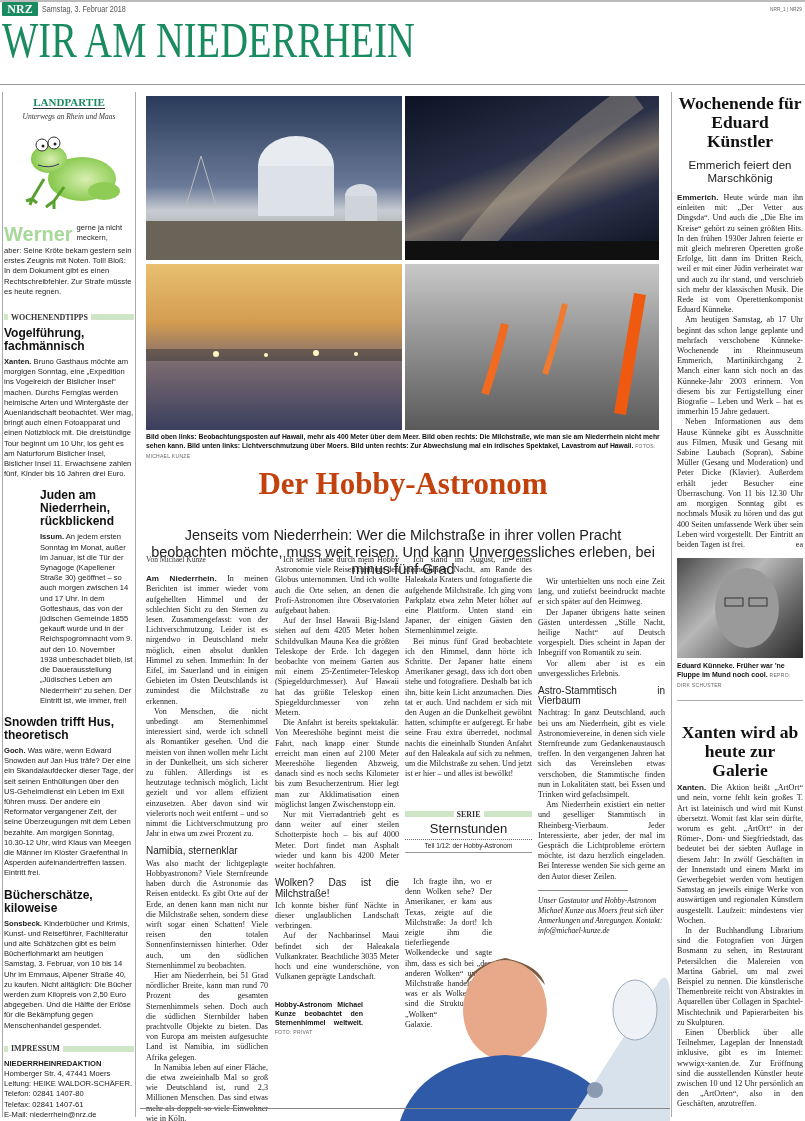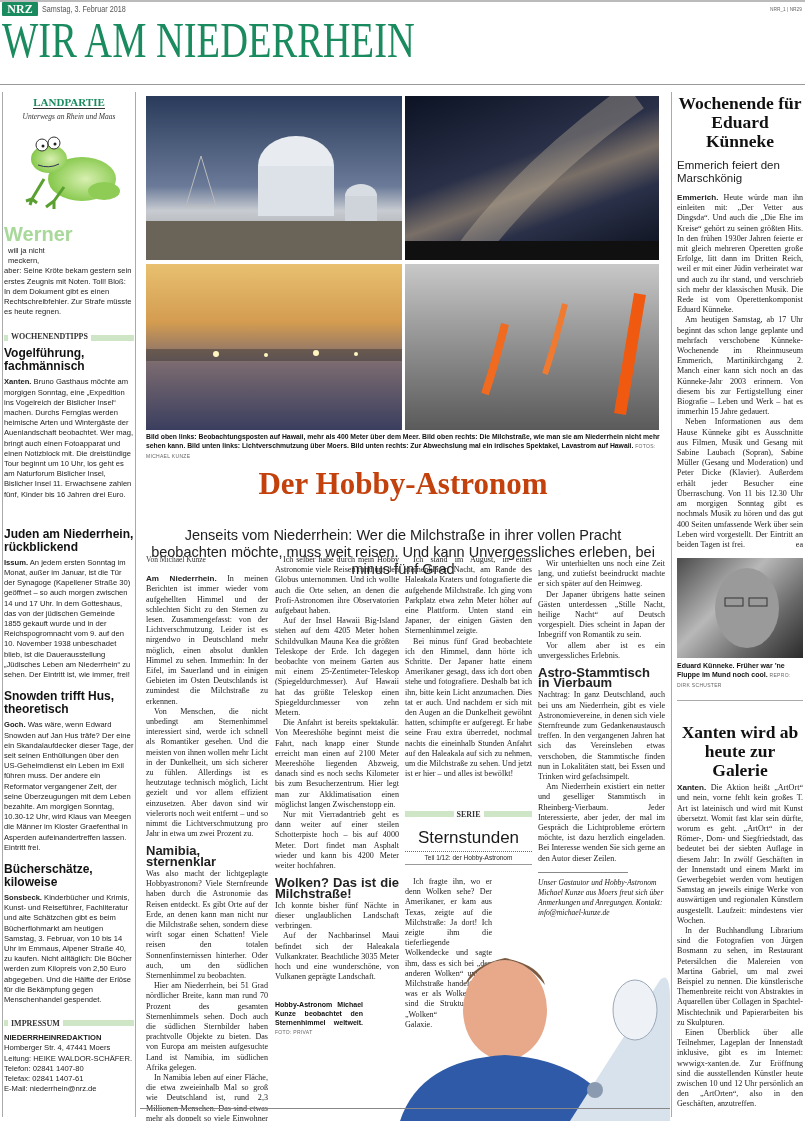--- a/index.html
+++ b/index.html
@@ -29,27 +29,27 @@
   
   .photo { overflow: hidden; }
   .caption { font-family: "Liberation Sans", sans-serif; font-weight: bold; font-size: 6.8px; line-height: 9px; color: #111; }
   .credit { font-weight: normal; font-size: 5px; color: #666; letter-spacing: 0.3px; }
 
   .headline { font-family: "Liberation Serif", serif; font-weight: bold; font-size: 31px; color: #c2410c; text-align: center; }
   .deck { font-family: "Liberation Sans", sans-serif; font-size: 14.5px; line-height: 17px; text-align: center; color: #222; }
   .body { font-size: 8.1px; line-height: 10.2px; text-align: justify; color: #222; font-family: "Liberation Serif", serif; }
   .body p { text-indent: 8px; }
   .body p.noind { text-indent: 0; }
-  .sub { font-family: "Liberation Sans", sans-serif; font-weight: bold; font-size: 13px; margin-top: 7px; margin-bottom: 2px; }
+  .sub { font-family: "Liberation Sans", sans-serif; font-weight: normal; font-size: 10px; margin-top: 7px; margin-bottom: 2px; }
   .byline { font-size: 7.5px; color: #333; }
   .lead { font-family: "Liberation Sans", sans-serif; font-weight: bold; }
 
   .rightcol { left: 677px; top: 90px; width: 126px; }
   .rh1 { font-family: "Liberation Serif", serif; font-weight: bold; font-size: 17.5px; line-height: 19px; text-align: center; color: #111; }
-  .rdeck { font-family: "Liberation Sans", sans-serif; font-size: 11.5px; line-height: 13px; color: #222; }
+  .rdeck { font-family: "Liberation Sans", sans-serif; font-size: 11.5px; line-height: 13px; text-align: center; color: #222; }
 </style>
 </head>
 <body>
 
 <div class="abs topline"></div>
 <div class="abs logo">NRZ</div>
 <div class="abs date">Samstag, 3. Februar 2018</div>
 <div class="abs pagecode">NRR_1 | NR29</div>
 <div class="abs masthead">WIR AM NIEDERRHEIN</div>
 <div class="abs mastrule"></div>
@@ -74,37 +74,37 @@
       <circle cx="38" cy="24" r="6" fill="#fff" stroke="#333" stroke-width="1"></circle>
       <circle cx="50" cy="22" r="6" fill="#fff" stroke="#333" stroke-width="1"></circle>
       <circle cx="39" cy="25" r="1.5" fill="#222"></circle>
       <circle cx="51" cy="23" r="1.5" fill="#222"></circle>
       <path d="M34 44 Q45 48 55 43" stroke="#335" stroke-width="1" fill="none"></path>
       <path d="M40 58 L28 78 L22 80 M28 78 L26 84 M28 78 L33 82" stroke="#5aa030" stroke-width="3" fill="none"></path>
       <path d="M60 66 L50 80 L42 86 M50 80 L50 88" stroke="#5aa030" stroke-width="3" fill="none"></path>
       <ellipse cx="100" cy="70" rx="16" ry="9" fill="#8fcc55"></ellipse>
     </svg>
   </div>
-  <div style="display:flex;align-items:flex-start;margin-top:2px;flex-direction:column;">
+  <div style="display:flex;align-items:flex-start;margin-top:2px;">
     <span class="werner">Werner</span>
-    <span class="small" style="margin-left:4px;width:50px;">will ja nicht meckern,</span>
+    <span class="small" style="margin-left:4px;width:50px;">gerne ja nicht meckern,</span>
   </div>
   <div class="small">aber: Seine Kröte bekam gestern sein erstes Zeugnis mit Noten. Toll! Bloß: In dem Dokument gibt es einen Rechtschreibfehler. Zur Strafe müsste es heute regnen.</div>
 
-  <div class="greenbar" style="margin-top:16px;align-items:flex-end;">
+  <div class="greenbar" style="margin-top:16px;">
     <span class="g" style="width:4px;margin-right:3px;"></span>
     <span>WOCHENENDTIPPS</span>
     <span class="g" style="flex:1;margin-left:3px;"></span>
   </div>
 
   <div style="margin-top:6px;">
     <div class="hl-sans">Vogelführung, fachmännisch</div>
     <div class="small" style="margin-top:4px;"><span class="lead">Xanten.</span> <span>Bruno Gasthaus möchte am morgigen Sonntag, eine „Expedition ins Vogelreich der Bislicher Insel“ machen. Durchs Fernglas werden heimische Arten und Wintergäste der Auenlandschaft beobachtet. Wer mag, bringt auch einen Fotoapparat und einen Notizblock mit. Die dreistündige Tour beginnt um 10 Uhr, los geht es am Naturforum Bislicher Insel, Bislicher Insel 11. Erwachsene zahlen fünf, Kinder bis 16 Jahren drei Euro.</span></div>
   </div>
-  <div style="margin-top:28px;">
+  <div style="margin-top:10px;padding-left:36px;">
     <div class="hl-sans">Juden am Niederrhein, rückblickend</div>
     <div class="small" style="margin-top:4px;"><span class="lead">Issum.</span> <span>An jedem ersten Sonntag im Monat, außer im Januar, ist die Tür der Synagoge (Kapellener Straße 30) geöffnet – so auch morgen zwischen 14 und 17 Uhr. In dem Gotteshaus, das von der jüdischen Gemeinde 1855 gekauft wurde und in der Reichspogromnacht vom 9. auf den 10. November 1938 unbeschadet blieb, ist die Dauerausstellung „Jüdisches Leben am Niederrhein“ zu sehen. Der Eintritt ist, wie immer, frei!</span></div>
   </div>
   <div style="margin-top:10px;">
     <div class="hl-sans">Snowden trifft Hus, theoretisch</div>
     <div class="small" style="margin-top:4px;"><span class="lead">Goch.</span> <span>Was wäre, wenn Edward Snowden auf Jan Hus träfe? Der eine ein Skandalaufdecker dieser Tage, der seit seinen Enthüllungen über den US-Geheimdienst ein Leben im Exil führen muss. Der andere ein Reformator vergangener Zeit, der seine Überzeugungen mit dem Leben bezahlte. Am morgigen Sonntag, 10.30-12 Uhr, wird Klaus van Meegen die Männer im Kloster Graefenthal in Asperden aufeinandertreffen lassen. Eintritt frei.</span></div>
   </div>
   <div style="margin-top:10px;">
     <div class="hl-sans">Bücherschätze, kiloweise</div>
     <div class="small" style="margin-top:4px;"><span class="lead">Sonsbeck.</span> <span>Kinderbücher und Krimis, Kunst- und Reiseführer, Fachliteratur und alte Schätzchen gibt es beim Bücherflohmarkt am heutigen Samstag, 3. Februar, von 10 bis 14 Uhr im Emmaus, Alpener Straße 40, zu kaufen. Nicht alltäglich: Die Bücher werden zum Kilopreis von 2,50 Euro abgegeben. Und die Hälfte der Erlöse für die Bekämpfung gegen Menschenhandel gespendet.</span></div>
@@ -193,31 +193,31 @@
   <p>Ich stand im August, in einer sternenklaren Nacht, am Rande des Haleakala Kraters und fotografierte die aufgehende Milchstraße. Ich ging vom Parkplatz etwa zehn Meter höher auf eine Plattform. Unten stand ein Japaner, der einigen Gästen den Sternenhimmel zeigte.</p>
   <p>Bei minus fünf Grad beobachtete ich den Himmel, dann hörte ich Schritte. Der Japaner hatte einem Amerikaner gesagt, dass ich dort oben stehe und fotografiere. Deshalb bat ich ihn, bitte kein Licht anzumachen. Dies tat er auch. Und nachdem er sich mit den Augen an die Dunkelheit gewöhnt hatten, schimpfte er aufgeregt. Er habe seine Frau extra überredet, nochmal nachts die eineinhalb Stunden Anfahrt auf den Haleakala auf sich zu nehmen, um die Milchstraße zu sehen. Und jetzt ist er hier – und alles ist bewölkt!</p>
 </div>
 
 <div class="abs" style="left:405px;top:810px;width:127px;">
   <div class="greenbar" style="justify-content:center;">
     <span class="g" style="flex:1;margin-right:3px;"></span>
     <span>SERIE</span>
     <span class="g" style="flex:1;margin-left:3px;"></span>
   </div>
-  <div class="sans" style="text-align:center;font-size:17px;margin-top:10px;">Sternstunden</div>
+  <div class="sans" style="text-align:center;font-size:13px;margin-top:3px;">Sternstunden</div>
   <div style="border-top:1px dotted #666;margin-top:3px;"></div>
   <div class="sans" style="text-align:center;font-size:6.5px;margin-top:2px;">Teil 1/12: der Hobby-Astronom</div>
   <div style="border-top:1px solid #999;margin-top:3px;"></div>
 </div>
 
 <div class="abs body" style="left:405px;top:877px;width:127px;">
   <p style="padding-right:40px;">Ich fragte ihn, wo er denn Wolken sehe? Der Amerikaner, er kam aus Texas, zeigte auf die Milchstraße: Ja dort! Ich zeigte ihm die tieferliegende Wolkendecke und sagte ihm, dass es sich bei „den anderen Wolken“ um die Milchstraße handelt. Das, was er als Wolken sieht, sind die Strukturen, die „Wolken“ unserer Galaxie.</p>
 </div>
 
-<div class="abs body" style="left:538px;top:559px;width:127px;">
+<div class="abs body" style="left:538px;top:577px;width:127px;">
   <p>Wir unterhielten uns noch eine Zeit lang, und zutiefst beeindruckt machte er sich später auf den Heimweg.</p>
   <p>Der Japaner übrigens hatte seinen Gästen unterdessen „Stille Nacht, heilige Nacht“ auf Deutsch vorgespielt. Dies scheint in Japan der Inbegriff von Romantik zu sein.</p>
   <p>Vor allem aber ist es ein unvergessliches Erlebnis.</p>
   <div class="sub">Astro-Stammtisch in Vierbaum</div>
   <p class="noind">Nachtrag: In ganz Deutschland, auch bei uns am Niederrhein, gibt es viele Astronomievereine, in denen sich viele Sternfreunde zum Gedankenaustausch treffen. In den vergangenen Jahren hat sich das Vereinsleben etwas verschoben, die Stammtische finden nun in Lokalitäten statt, bei Essen und Trinken wird gefachsimpelt.</p>
   <p>Am Niederrhein existiert ein netter und geselliger Stammtisch in Rheinberg-Vierbaum. Jeder Interessierte, aber jeder, der mal im Gespräch die Lichtprobleme erörtern möchte, ist dazu herzlich eingeladen. Bei Interesse wenden Sie sich gerne an den Autor dieser Zeilen.</p>
   <div style="border-top:1px solid #888;width:90px;margin-top:8px;"></div>
   <div style="font-style:italic;margin-top:5px;text-align:left;font-size:7.6px;line-height:10px;">
     <span>Unser Gastautor und Hobby-Astronom Michael Kunze aus Moers freut sich über Anmerkungen und Anregungen. Kontakt:</span>
     <span>info@michael-kunze.de</span>
@@ -231,21 +231,21 @@
     <path d="M20 181 Q40 120 125 115 Q210 120 240 181Z" fill="#2e5aa8"></path>
     <path d="M190 181 L280 40 Q290 30 290 60 L290 181Z" fill="#d8e2ec"></path>
     <ellipse cx="255" cy="70" rx="22" ry="30" fill="#eef2f6" stroke="#9aa8b8"></ellipse>
     <circle cx="215" cy="150" r="8" fill="#8a9ab0"></circle>
   </svg>
 </div>
 <div class="abs" style="left:140px;top:1108px;width:530px;height:1px;background:#888;"></div>
 
 <div class="abs vrule" style="left:671px;top:92px;height:1025px;"></div>
 <div class="abs rightcol">
-  <div class="rh1" style="margin-top:4px;">Wochenende für Eduard Künneke</div>
+  <div class="rh1" style="margin-top:4px;">Wochenende für Eduard Künstler</div>
   <div class="rdeck" style="margin-top:8px;">Emmerich feiert den Marschkönig</div>
   <div class="body" style="margin-top:8px;">
     <p class="noind"><span class="lead">Emmerich.</span> <span>Heute würde man ihn einleiten mit: „Der Vetter aus Dingsda“. Und auch die „Die Ehe im Kreise“ gehört zu seinen größten Hits. In den frühen 1930er Jahren feierte er mit gleich mehreren Operetten große Erfolge, litt dann im Dritten Reich, weil er mit einer Jüdin verheiratet war und auch zu ihr stand, und verschrieb sich mehr der klassischen Musik. Die Rede ist vom Operettenkomponist Eduard Künneke.</span></p>
     <p>Am heutigen Samstag, ab 17 Uhr beginnt das schon lange geplante und mehrfach verschobene Künneke-Wochenende im Rheinmuseum Emmerich, Martinikirchgang 2. Manch einer kann sich noch an das Künneke-Jahr 2003 erinnern. Von diesem bis zur Fertigstellung einer Biografie – Leben und Werk – hat es immerhin 15 Jahre gedauert.</p>
     <p><span>Neben Informationen aus dem Hause Künneke gibt es Ausschnitte aus Filmen, Musik und Gesang mit Sabine Laubach (Sopran), Sabine Müller (Gesang und Moderation) und Peter Dicke (Klavier). Außerdem erhält jeder Besucher eine Überraschung. Von 11 bis 12.30 Uhr am morgigen Sonntag gibt es nochmals Musik zu hören und das gut 400 Seiten umfassende Werk über sein Leben wird vorgestellt. Der Eintritt an beiden Tagen ist frei.</span> <span style="float:right;">ea</span></p>
   </div>
   <div style="margin-top:8px;height:100px;background:linear-gradient(135deg,#4a4a4a,#b8b8b8 40%,#6a6a6a 70%,#2a2a2a);">
     <svg width="126" height="100">
       <ellipse cx="70" cy="50" rx="32" ry="40" fill="#9a9a9a"></ellipse>
       <rect x="48" y="40" width="18" height="8" fill="none" stroke="#333"></rect>

